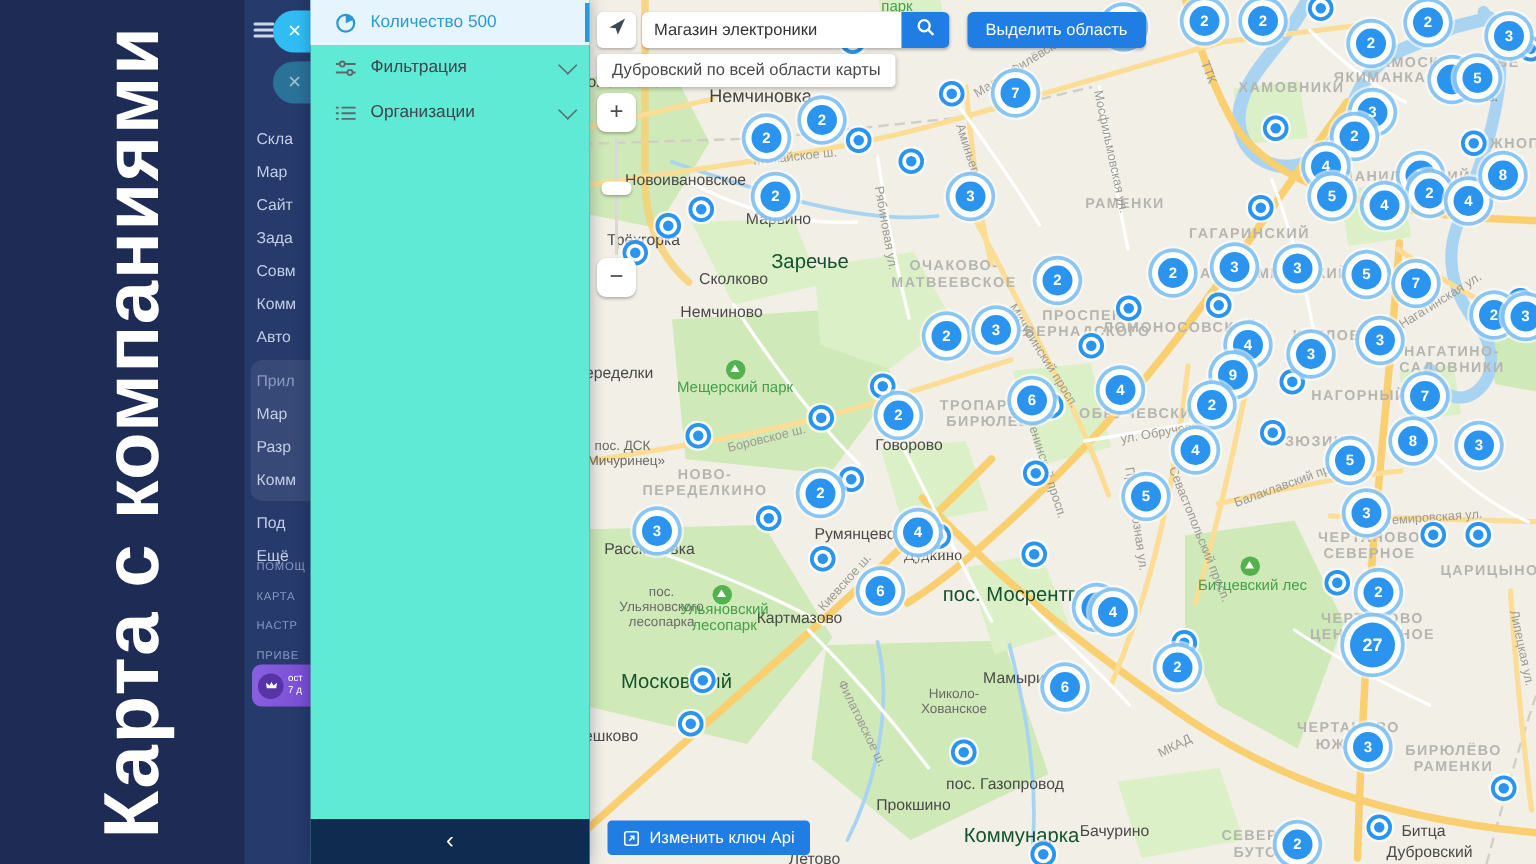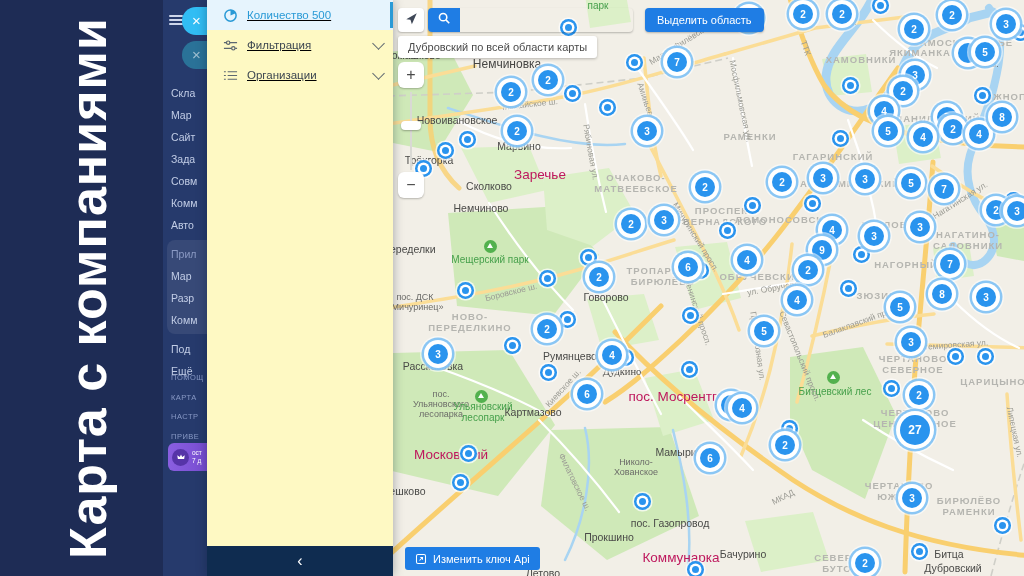--- a/index.html
+++ b/index.html
@@ -24,22 +24,22 @@
   .bx-group{background:rgba(255,255,255,.08);border-radius:8px 0 0 8px;margin:4px -8px 4px -4px;padding:3px 0 3px 4px;}
   .bx-group .it:first-child{color:#8b9ac4;}
   .bx-foot{position:absolute;left:8px;top:368px;width:40px;}
   .bx-foot .it{color:#8899c5;font-size:7.5px;letter-spacing:.5px;line-height:19.5px;white-space:nowrap;}
   .bx-badge{position:absolute;left:5px;top:443px;width:60px;height:28px;border-radius:6px;
         background:linear-gradient(90deg,#8a5fe0,#6d43c8);display:flex;align-items:center;padding-left:4px;box-sizing:border-box;}
   .bx-badge .crown{width:17px;height:17px;border-radius:50%;background:#5634a8;display:flex;align-items:center;justify-content:center;flex:none;}
   .bx-badge .txt{margin-left:3px;color:#fff;font-size:6.5px;line-height:8px;white-space:nowrap;}
 
   
-  .panel{position:absolute;left:207px;top:0;width:186px;height:576px;background:#fef9c3;
-         box-shadow:0 0 10px rgba(10,20,40,.35);z-index:5;text-decoration:underline;}
+  .panel{position:absolute;left:207px;top:0;width:186px;height:576px;background:#5eead4;
+         box-shadow:0 0 10px rgba(10,20,40,.35);z-index:5;}
   .prow{position:relative;height:30px;display:flex;align-items:center;padding:0 10px 0 16px;
         color:#3c4650;font-size:11.5px;cursor:pointer;}
   .prow .ic{width:15px;height:15px;margin-right:9px;flex:none;display:flex;}
   .prow .lab{flex:1;white-space:nowrap;}
   .prow.active{background:#e6f4fd;color:#2a9ad6;}
   .prow.active .bar{position:absolute;right:0;top:2px;bottom:2px;width:3px;background:#2a9ad6;}
   .chev{width:8px;height:8px;border-right:1.6px solid #5c6770;border-bottom:1.6px solid #5c6770;
         transform:rotate(45deg);margin-top:-4px;flex:none;}
   .panel-foot{position:absolute;left:0;right:0;bottom:0;height:30px;background:#0f2c50;
         display:flex;align-items:center;justify-content:center;color:#fff;font-size:16px;cursor:pointer;}
@@ -51,21 +51,21 @@
   .water{stroke:#a8d4f2;fill:none;stroke-linecap:round;}
   .ro{stroke:#f9cf6f;stroke-width:5;fill:none;stroke-linecap:round;}
   .ro2{stroke:#fbdd96;stroke-width:3.5;fill:none;stroke-linecap:round;}
   .rw{stroke:#ffffff;stroke-width:2.2;fill:none;stroke-linecap:round;}
   .rail{stroke:#cfcfc8;stroke-width:1.6;fill:none;stroke-dasharray:7 4;}
 
   .lbl{position:absolute;transform:translate(-50%,-50%);text-align:center;z-index:2;white-space:nowrap;pointer-events:none;}
   .lbl.town{color:#4a4a48;font-size:10.5px;}
   .lbl.town-lg{color:#454543;font-size:12px;}
   .lbl.town-sm{color:#6b6b68;font-size:9px;line-height:10px;}
-  .lbl.city{color:#be185d;font-size:13.5px;}
+  .lbl.city{color:#14532d;font-size:13.5px;}
   .lbl.district{color:#b5b5b0;font-size:9.5px;letter-spacing:1px;line-height:11px;font-weight:bold;}
   .lbl.park{color:#46a04b;font-size:10px;line-height:11px;}
   .lbl.road{color:#9b9b94;font-size:8.5px;}
 
   .park-ico{position:absolute;width:13px;height:13px;margin:-6.5px 0 0 -6.5px;border-radius:50%;
      background:#53b14e;z-index:2;}
   .park-ico:after{content:"";position:absolute;left:3.5px;top:3px;width:0;height:0;
      border-left:3px solid transparent;border-right:3px solid transparent;border-bottom:5px solid #fff;}
 
   .cluster{position:absolute;width:20px;height:20px;margin:-10px 0 0 -10px;background:#2a94ee;border-radius:50%;
@@ -593,20 +593,21 @@
     </div>
 
   <div class="ctl geo-btn">
     <span>
       <svg width="15" height="15" viewBox="0 0 20 20">
           <path d="M3 11 L17 3 L10.5 17.5 L8.6 11.8 Z" fill="#3e4757"></path>
         </svg>
     </span>
   </div>
   <div class="ctl search-wrap">
+    <input value="Магазин электроники" style="">
     <div class="search-btn">
       <span>
         <svg width="14" height="14" viewBox="0 0 16 16" fill="none" stroke="#fff" stroke-width="1.8">
             <circle cx="7" cy="7" r="4.2"></circle>
             <path d="M10.2 10.2 L14 14"></path>
           </svg>
       </span>
     </div>
   </div>
   <div class="ctl area-btn">Выделить область</div>

